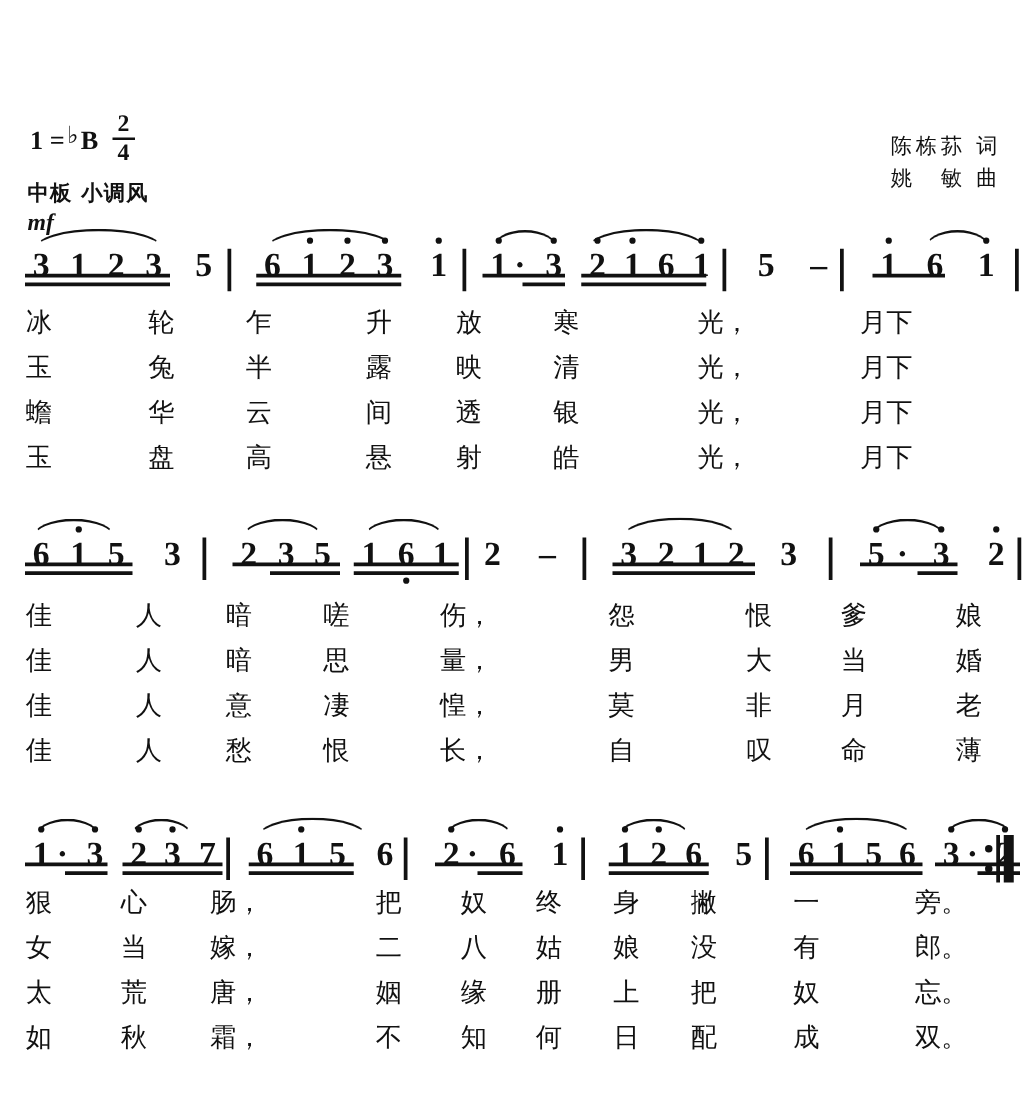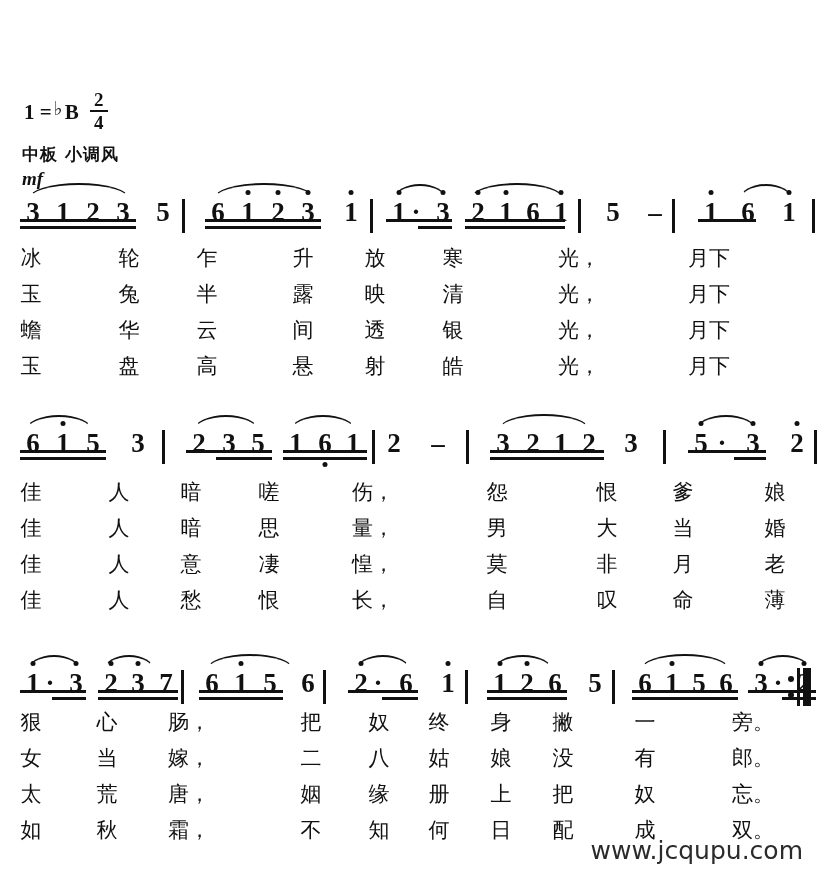--- a/index.html
+++ b/index.html
@@ -195,20 +195,24 @@
     <span class="timesig">
       <span>2</span>
       <span style="display:block;width:18px;height:2px;background:#111;margin:2px 0;"></span>
       <span>4</span>
     </span>
   </div>
 
   <div class="tempo">中板 小调风</div>
   <div class="dynamic">mf</div>
 
+  <div class="credits">
+    <div>陈栋荪 词</div>
+    <div>姚　敏 曲</div>
+  </div>
 
   <div id="music-root">
       <div class="system" style="top: 185px;">
         <div class="noterow">
           <div class="beam" style="left: 20px; width: 116px; top: 34px;"></div>
           <div class="beam" style="left: 20px; width: 116px; top: 41px;"></div>
           <div class="beam" style="left: 205px; width: 116px; top: 34px;"></div>
           <div class="beam" style="left: 205px; width: 116px; top: 41px;"></div>
           <div class="beam" style="left: 386px; width: 66px; top: 34px;"></div>
           <div class="beam" style="left: 418px; width: 34px; top: 41px;"></div>
@@ -609,14 +613,13 @@
           <div class="lyric" style="left: 364px;">知</div>
           <div class="lyric" style="left: 424px;">何</div>
           <div class="lyric" style="left: 486px;">日</div>
           <div class="lyric" style="left: 548px;">配</div>
           <div class="lyric" style="left: 630px;">成</div>
           <div class="lyric" style="left: 732px;">双。</div>
         </div>
       </div>
     </div>
 
-  <div class="footer">www.jcqupu.com</div>
 </div>
 
 </body></html>

